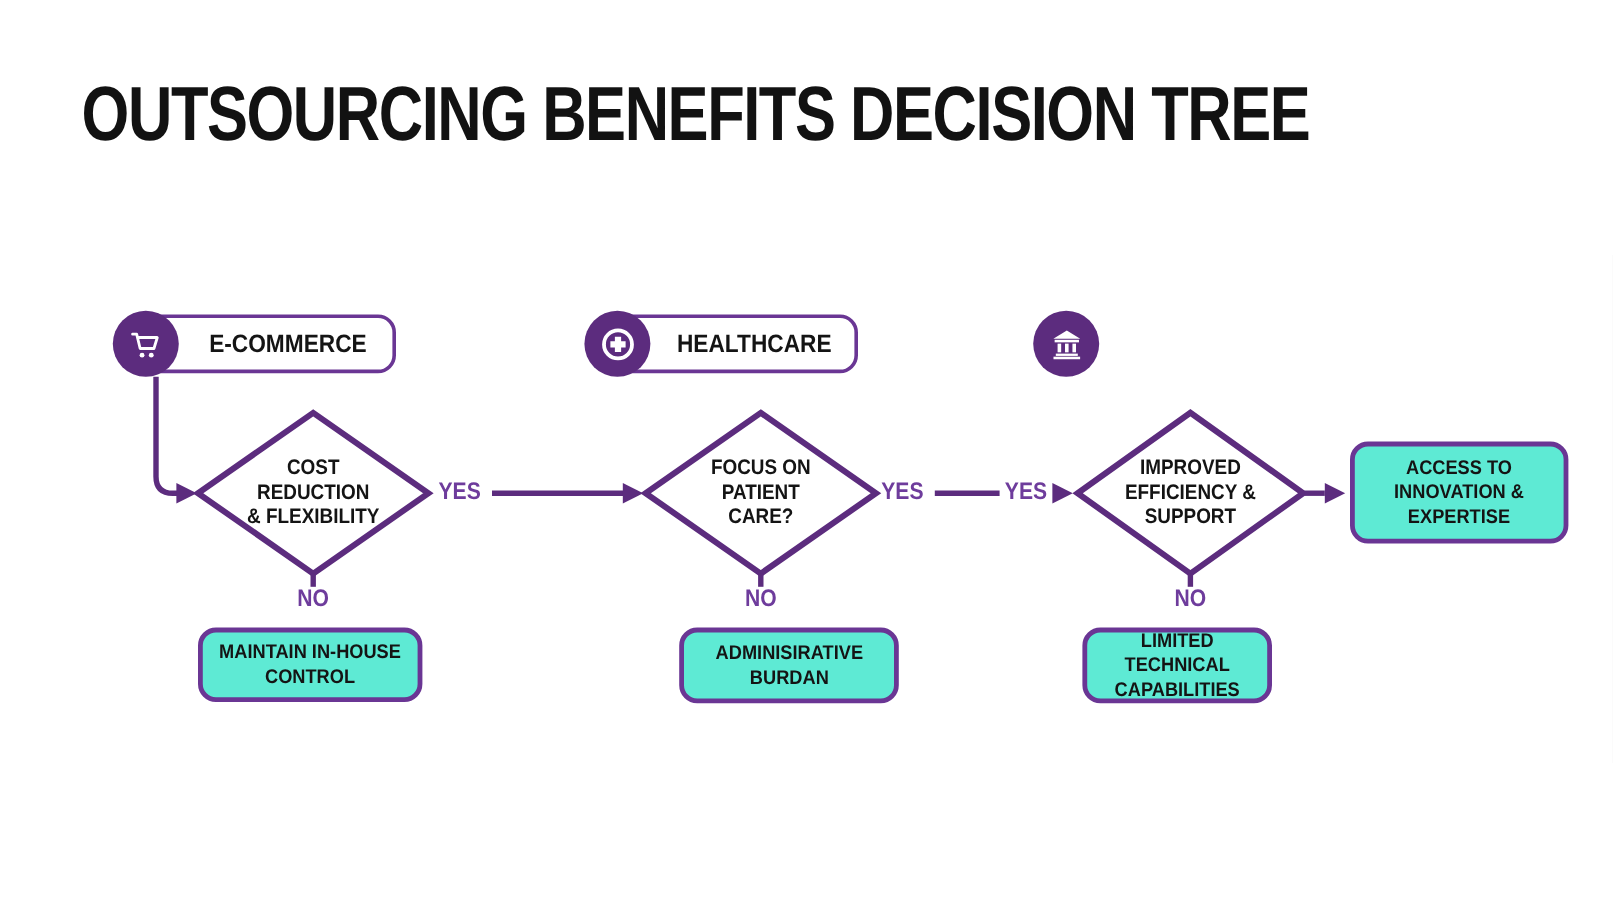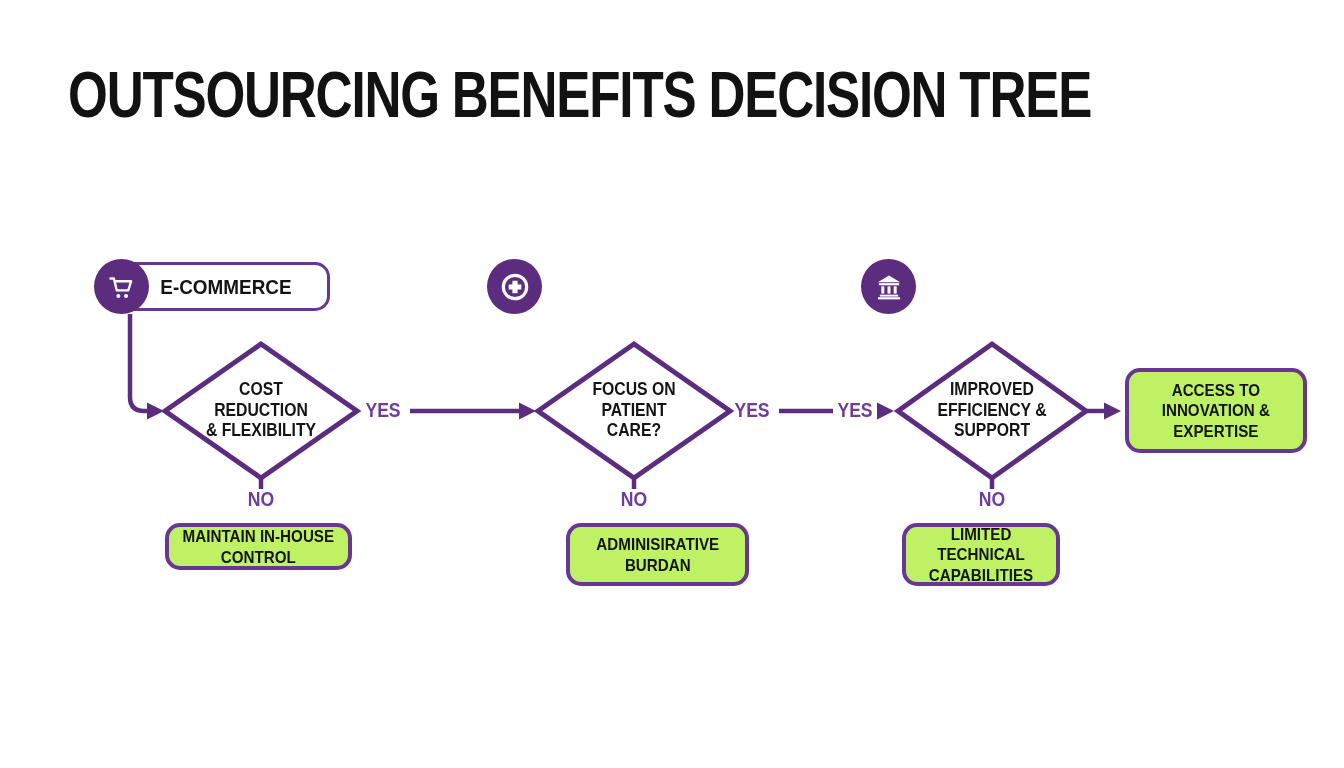--- a/index.html
+++ b/index.html
@@ -14,42 +14,42 @@
     transform:scaleX(0.8); transform-origin:left center;
   }
   .layer { position:absolute; left:0; top:0; }
   .diamond { fill:#ffffff; stroke:#5C2C7E; stroke-width:5; }
   .cline   { stroke:#5C2C7E; stroke-width:4.5; fill:none; }
   .ahead   { fill:#5C2C7E; }
 
   .pill {
     position:absolute; top:262px; height:49px; box-sizing:border-box;
     background:#ffffff; border:3.5px solid #6A3694; border-radius:15px;
-    display:flex; align-items:center; padding-left:50px;
+    display:flex; align-items:center; justify-content:center; padding-left:50px;
   }
   .pill-label {
     font-size:21px; font-weight:bold; color:#141414;
     transform:scaleX(0.9); white-space:nowrap;
   }
   .badge {
     position:absolute; top:259px; width:55px; height:55px; border-radius:50%;
     background:#5C2C7E; display:flex; align-items:center; justify-content:center;
   }
   .dlabel {
     position:absolute; width:170px; text-align:center;
     font-size:17.5px; font-weight:bold; line-height:1.18; color:#141414;
     white-space:pre-line; transform:scaleX(0.9);
   }
   .yesno {
     position:absolute; text-align:center;
     font-size:20px; font-weight:bold; color:#6E3C9C;
     transform:scaleX(0.88); white-space:nowrap;
   }
   .obox {
-    position:absolute; box-sizing:border-box; background:#bef264;
+    position:absolute; box-sizing:border-box; background:#5eead4;
     border:4px solid #6A3694; border-radius:15px;
     display:flex; align-items:center; justify-content:center;
   }
   .obox-text {
     text-align:center; font-size:16.5px; font-weight:bold; line-height:1.25;
     color:#141414; white-space:pre-line; transform:scaleX(0.92);
   }
 </style>
 </head>
 <body>
@@ -85,20 +85,23 @@
     <span class="pill-label">E-COMMERCE</span>
   </div>
   <div class="badge" style="left:94px;">
     <svg width="32" height="32" viewBox="0 0 30 30">
       <path d="M4.2 7 h3.2 l2.7 11.2 h10.8 l2.6 -8.6 H8.2" fill="none" stroke="#ffffff" stroke-width="2.2" stroke-linejoin="round" stroke-linecap="round"></path>
       <circle cx="11.6" cy="23.4" r="1.9" fill="#ffffff"></circle>
       <circle cx="18.8" cy="23.4" r="1.9" fill="#ffffff"></circle>
     </svg>
   </div>
 
+  <div class="pill" style="left:493px; width:222px;">
+    <span class="pill-label">HEALTHCARE</span>
+  </div>
   <div class="badge" style="left:487px;">
     <svg width="34" height="34" viewBox="0 0 30 30">
       <circle cx="15" cy="15" r="10.3" fill="none" stroke="#ffffff" stroke-width="2.8"></circle>
       <path d="M15 9.4 V20.6 M9.4 15 H20.6" stroke="#ffffff" stroke-width="4.6"></path>
     </svg>
   </div>
 
   <div class="badge" style="left:861px;">
     <svg width="32" height="32" viewBox="0 0 30 30" fill="#ffffff">
       <polygon points="15,4.2 25.5,10.6 4.5,10.6"></polygon>
@@ -122,21 +125,21 @@
 SUPPORT</div>
 
   <div class="yesno" style="left:358px; top:399px; width:50px;">YES</div>
   <div class="yesno" style="left:729px; top:399px; width:46px;">YES</div>
   <div class="yesno" style="left:834px; top:399px; width:42px;">YES</div>
 
   <div class="yesno" style="left:231px; top:488px; width:60px;">NO</div>
   <div class="yesno" style="left:604px; top:488px; width:60px;">NO</div>
   <div class="yesno" style="left:962px; top:488px; width:60px;">NO</div>
 
-  <div class="obox" style="left:165px; top:523px; width:187px; height:47px;">
+  <div class="obox" style="left:165px; top:523px; width:187px; height:62px;">
     <span class="obox-text">MAINTAIN IN-HOUSE
 CONTROL</span>
   </div>
   <div class="obox" style="left:566px; top:523px; width:183px; height:63px;">
     <span class="obox-text">ADMINISIRATIVE
 BURDAN</span>
   </div>
   <div class="obox" style="left:902px; top:523px; width:158px; height:63px;">
     <span class="obox-text">LIMITED TECHNICAL
 CAPABILITIES</span>

